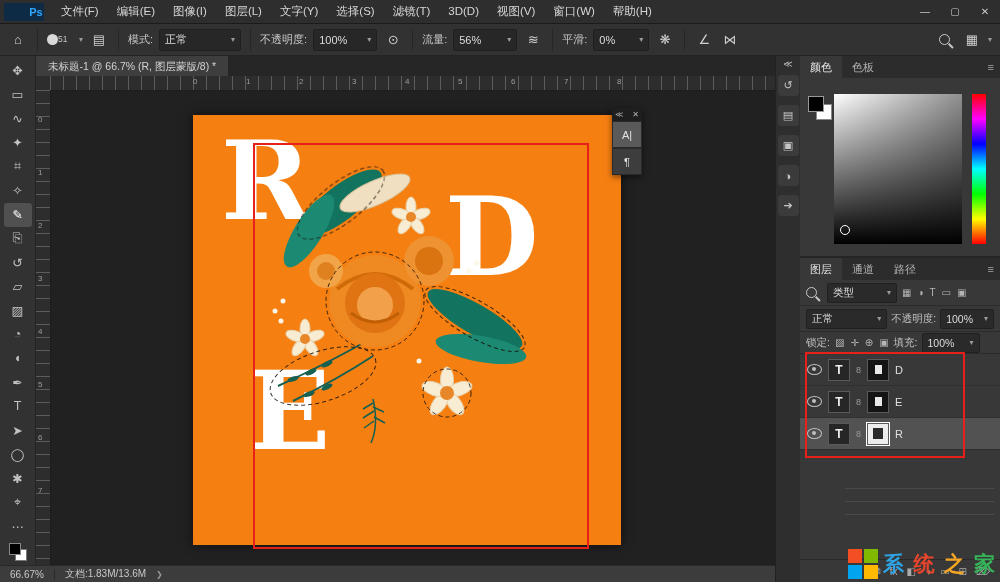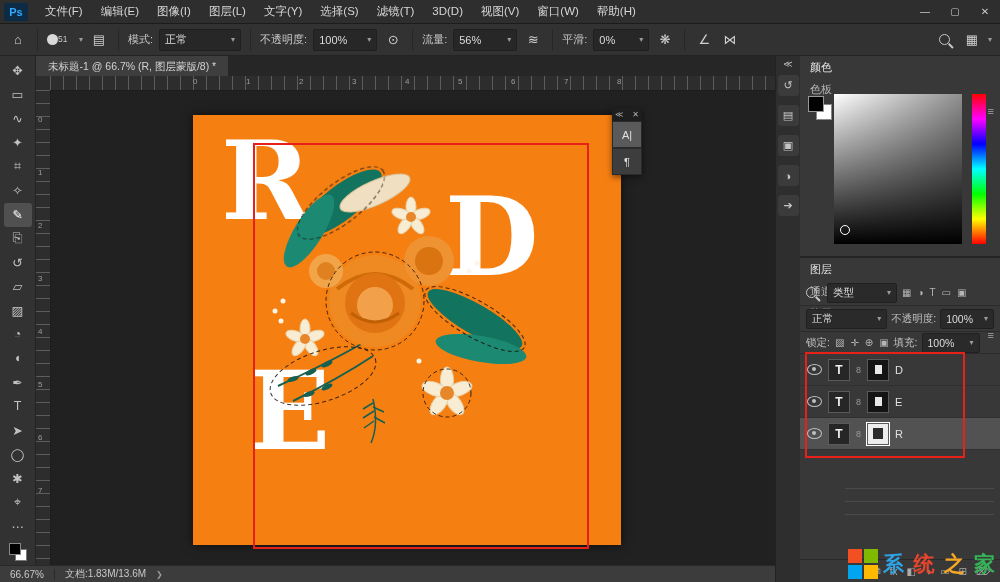--- a/index.html
+++ b/index.html
@@ -3,22 +3,22 @@
 <meta charset="utf-8">
 <style>
   html,body{margin:0;padding:0;}
   body{width:1000px;height:582px;overflow:hidden;background:#1f1f1f;
        font-family:"Liberation Sans","DejaVu Sans",sans-serif;font-size:11px;color:#cfcfcf;}
   .app{position:relative;width:1000px;height:582px;background:#2a2a2a;}
 
   
   .titlebar{position:absolute;top:0;left:0;width:1000px;height:24px;background:#2e2e2e;
             border-bottom:1px solid #1b1b1b;display:flex;align-items:center;box-sizing:border-box;}
-  .ps-logo{width:24px;height:18px;margin-left:4px;background:#0d2b45;color:#31a8ff;font-weight:bold;
-           font-size:11px;display:flex;align-items:center;justify-content:center;border-radius:2px;}
+  .ps-logo{width:16px;height:18px;margin-left:4px;background:#0d2b45;color:#31a8ff;font-weight:bold;
+           font-size:11px;display:flex;align-items:center;justify-content:center;border-radius:2px;padding-left:24px;}
   .menubar{display:flex;margin-left:8px;}
   .menu-item{padding:0 9px;line-height:23px;font-size:11.5px;color:#d6d6d6;cursor:default;}
   .win-controls{margin-left:auto;display:flex;height:24px;}
   .win-btn{width:30px;text-align:center;line-height:23px;font-size:10px;color:#c9c9c9;}
 
   
   .optionsbar{position:absolute;top:24px;left:0;width:1000px;height:32px;background:#323232;
               border-bottom:1px solid #232323;display:flex;align-items:center;gap:6px;padding:0 8px;box-sizing:border-box;}
   .opt-sep{width:1px;height:22px;background:#262626;margin:0 3px;}
   .opt-icon{min-width:20px;height:22px;display:flex;align-items:center;justify-content:center;font-size:13px;color:#cfcfcf;}
@@ -82,21 +82,21 @@
 
   
   .dock-strip{position:absolute;left:775px;top:56px;width:25px;height:526px;background:#2e2e2e;
               border-left:1px solid #222;display:flex;flex-direction:column;align-items:center;padding-top:3px;box-sizing:border-box;}
   .collapse-btn{font-size:9px;color:#bdbdbd;margin-bottom:6px;}
   .strip-btn{width:21px;height:21px;background:#3b3b3b;border-radius:3px;display:flex;align-items:center;
              justify-content:center;font-size:11px;color:#c5c5c5;margin-bottom:9px;}
 
   
   .rightpanels{position:absolute;left:800px;top:56px;width:200px;height:526px;background:#333333;}
-  .panel-tabs{height:22px;background:#2c2c2c;display:flex;align-items:stretch;flex-direction:column;}
+  .panel-tabs{height:22px;background:#2c2c2c;display:flex;align-items:stretch;}
   .ptab{padding:0 10px;line-height:22px;font-size:11px;color:#b2b2b2;}
   .ptab.active{background:#383838;color:#e4e4e4;}
   .panel-menu{margin-left:auto;padding:0 6px;line-height:22px;color:#a8a8a8;font-size:11px;}
 
   .color-panel{position:absolute;top:0;left:0;right:0;height:200px;background:#383838;border-bottom:2px solid #252525;}
   .color-content{position:relative;height:176px;}
   .cp-swatch{position:absolute;left:8px;top:18px;width:20px;height:20px;}
   .cp-bg{position:absolute;right:-4px;bottom:-4px;width:14px;height:14px;background:#fff;border:1px solid #888;}
   .cp-fg{position:absolute;left:0;top:0;width:14px;height:14px;background:#000;border:1px solid #999;}
   .color-field{position:absolute;left:34px;top:16px;width:128px;height:150px;

